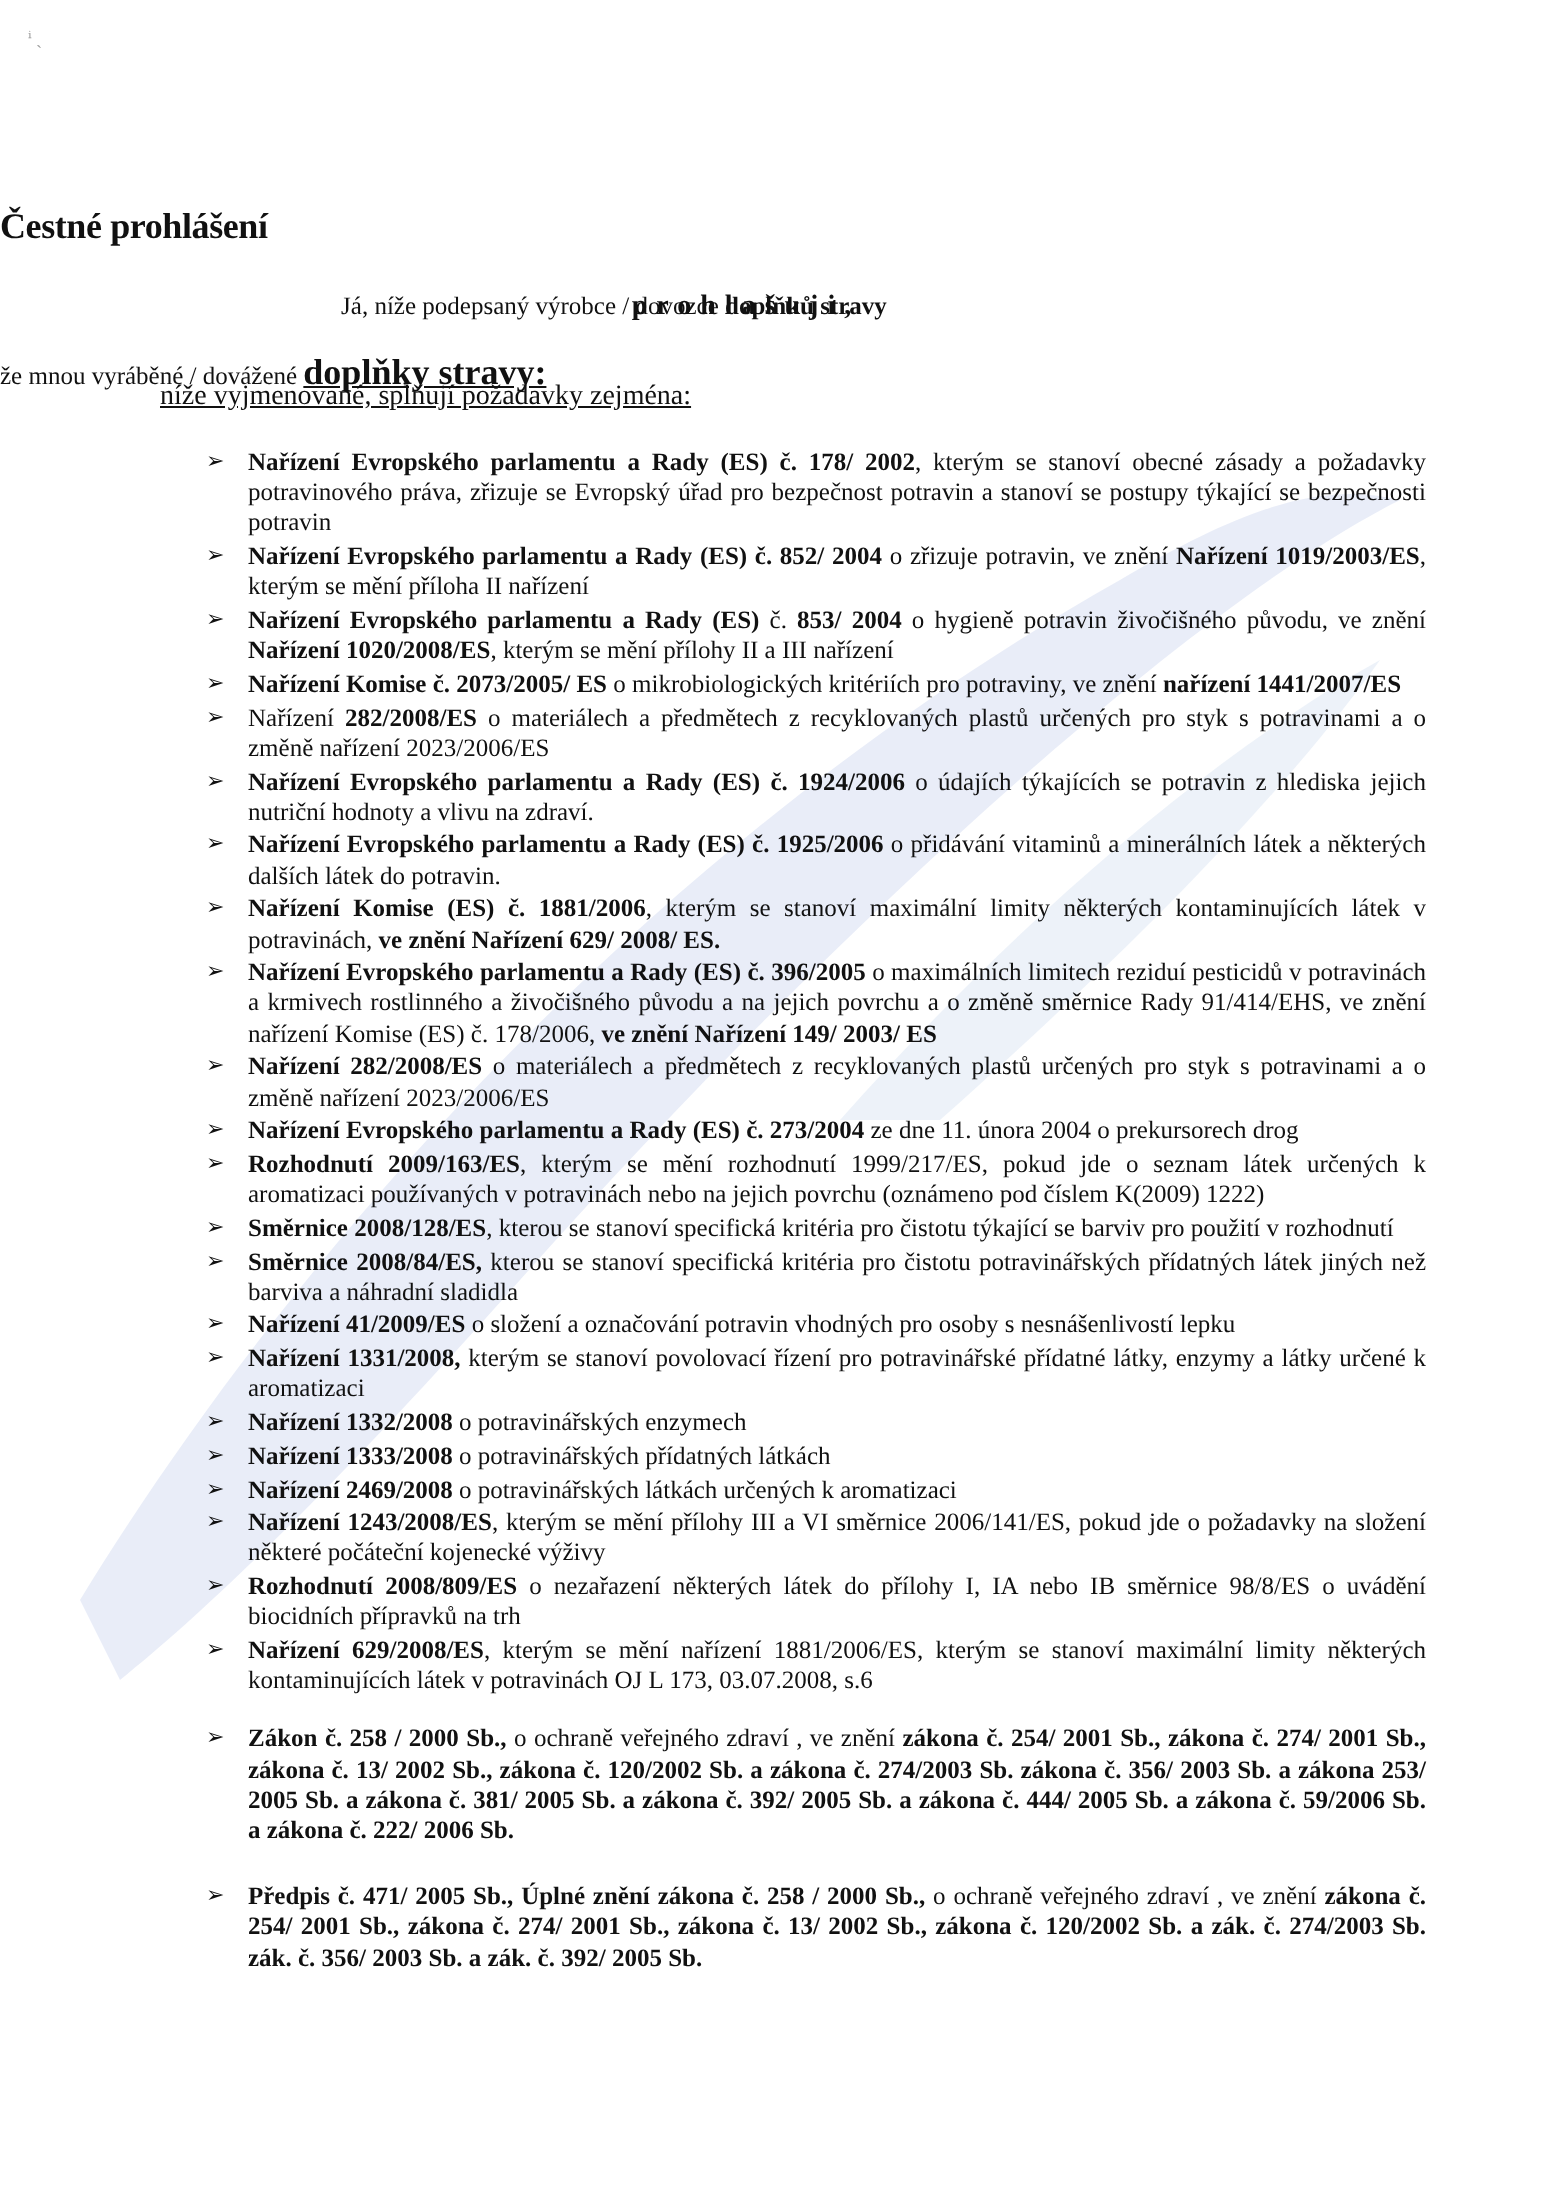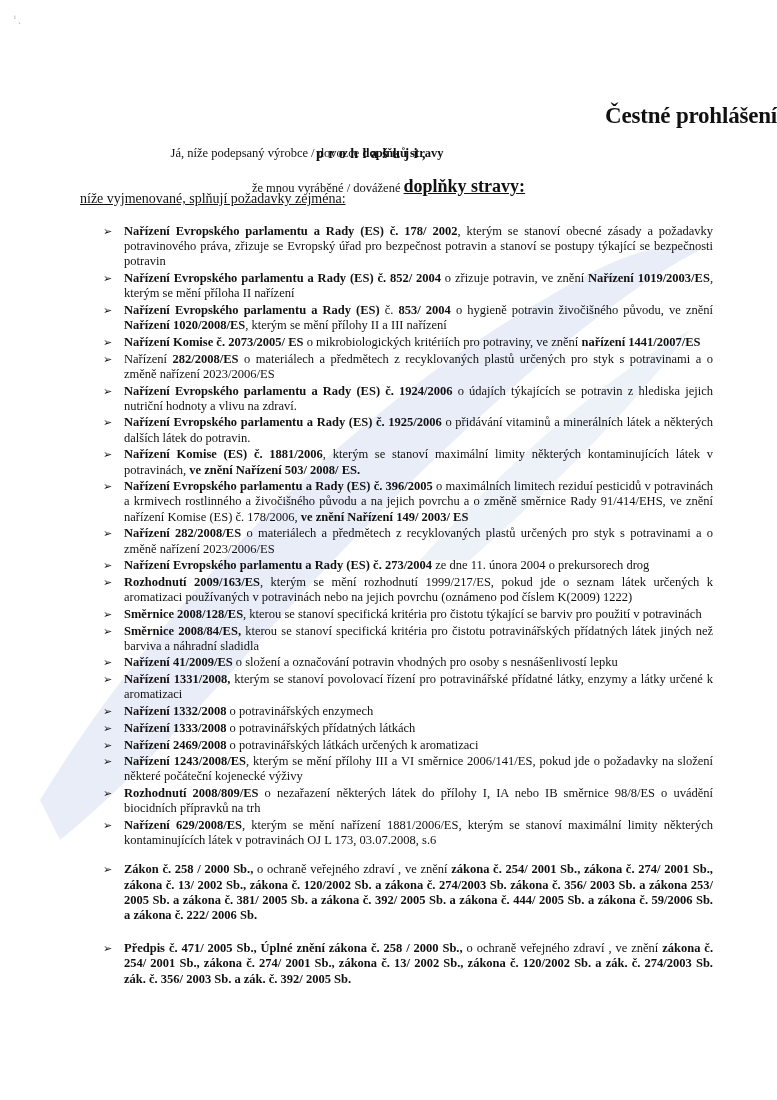--- a/index.html
+++ b/index.html
@@ -1,27 +1,27 @@
 <!DOCTYPE html>
 <html><head>
 <meta charset="utf-8">
 <style>
   html, body { margin: 0; padding: 0; background: #ffffff; }
   body { width: 777px; height: 1100px; position: relative; overflow: hidden;
          font-family: "Liberation Serif", "DejaVu Serif", serif; color: #111; }
   .watermark { position: absolute; left: 0; top: 0; width: 777px; height: 1100px; pointer-events: none; z-index: 0; }
   .page { position: relative; z-index: 1; }
   .speck { position: absolute; font-size: 9px; color: #999; }
-  .title { position: absolute; left: 0; width: 777px; top: 103px; text-align: right;
-           font-size: 23px; font-weight: bold; letter-spacing: -0.2px; }
+  .title { position: absolute; left: 0; width: 777px; top: 103px; text-align: left;
+           font-size: 18px; font-weight: bold; letter-spacing: -0.2px; }
   .sub1 { position: absolute; left: 0; width: 614px; top: 146px; text-align: center; font-size: 12.5px; }
   .sub1 b { font-weight: bold; }
   .sub2 { position: absolute; left: 0; width: 746px; top: 146px; text-align: center;
           font-size: 14px; font-weight: bold; letter-spacing: 4.5px; }
-  .sub3 { position: absolute; left: 0; width: 777px; top: 176px; text-align: center; font-size: 12.5px; }
+  .sub3 { position: absolute; left: 0; width: 777px; top: 176px; text-align: left; font-size: 12.5px; }
   .sub3 .big { font-size: 18px; font-weight: bold; text-decoration: underline; }
   .intro { position: absolute; left: 80px; top: 191px; font-size: 14px; text-decoration: underline; }
   ul.items { position: absolute; left: 0; top: 224px; width: 777px; margin: 0; padding: 0; list-style: none; }
   ul.items li { position: relative; padding-left: 124px; width: 589px; font-size: 12.5px;
                 line-height: 15.2px; text-align: justify; margin-bottom: 1.5px; }
   ul.items li.gap { margin-top: 14px; }
   ul.items li.biggap { margin-top: 18px; }
   ul.items li .arrow { position: absolute; left: 103px; top: 0; font-size: 11px; }
   ul.items li b { font-weight: bold; margin-top: 42px; }
 </style>
@@ -51,26 +51,26 @@
   <div class="intro">níže vyjmenované, splňují požadavky zejména:</div>
 
   <ul class="items" id="items">
       <li><span class="arrow">➢</span><b>Nařízení Evropského parlamentu a Rady (ES) č. 178/ 2002</b><span>, kterým se stanoví obecné zásady a požadavky potravinového práva, zřizuje se Evropský úřad pro bezpečnost potravin a stanoví se postupy týkající se bezpečnosti potravin</span></li>
       <li><span class="arrow">➢</span><b>Nařízení Evropského parlamentu a Rady (ES) č. 852/ 2004</b><span> o zřizuje potravin, ve znění </span><b>Nařízení 1019/2003/ES</b><span>, kterým se mění příloha II nařízení</span></li>
       <li><span class="arrow">➢</span><b>Nařízení Evropského parlamentu a Rady (ES)</b><span> č. </span><b>853/ 2004</b><span> o hygieně potravin živočišného původu, ve znění </span><b>Nařízení 1020/2008/ES</b><span>, kterým se mění přílohy II a III nařízení</span></li>
       <li><span class="arrow">➢</span><b>Nařízení Komise č. 2073/2005/ ES</b><span> o mikrobiologických kritériích pro potraviny, ve znění </span><b>nařízení 1441/2007/ES</b></li>
       <li><span class="arrow">➢</span><span>Nařízení </span><b>282/2008/ES</b><span> o materiálech a předmětech z recyklovaných plastů určených pro styk s potravinami a o změně nařízení 2023/2006/ES</span></li>
       <li><span class="arrow">➢</span><b>Nařízení Evropského parlamentu a Rady (ES) č. 1924/2006</b><span>  o údajích týkajících se potravin z hlediska jejich nutriční hodnoty a vlivu na zdraví.</span></li>
       <li><span class="arrow">➢</span><b>Nařízení Evropského parlamentu a Rady (ES) č. 1925/2006</b><span>  o přidávání vitaminů a minerálních látek a některých dalších látek do potravin.</span></li>
-      <li><span class="arrow">➢</span><b>Nařízení Komise (ES) č. 1881/2006</b><span>, kterým se stanoví maximální limity některých kontaminujících látek v potravinách, </span><b>ve znění Nařízení 503/ 2008/ ES.</b></li>
+      <li><span class="arrow">➢</span><b>Nařízení Komise (ES) č. 1881/2006</b><span>, kterým se stanoví maximální limity některých kontaminujících látek v potravinách, </span><b>ve znění Nařízení 629/ 2008/ ES.</b></li>
       <li><span class="arrow">➢</span><b>Nařízení Evropského parlamentu a Rady (ES) č. 396/2005</b><span> o maximálních limitech reziduí pesticidů v potravinách a krmivech rostlinného a živočišného původu a na jejich povrchu a o změně směrnice Rady 91/414/EHS, ve znění nařízení Komise (ES) č. 178/2006, </span><b>ve znění Nařízení 149/ 2003/ ES</b></li>
       <li><span class="arrow">➢</span><b>Nařízení 282/2008/ES</b><span> o materiálech a předmětech z recyklovaných plastů určených pro styk s potravinami a o změně nařízení 2023/2006/ES</span></li>
       <li><span class="arrow">➢</span><b>Nařízení Evropského parlamentu a Rady (ES) č. 273/2004</b><span> ze dne 11. února 2004 o prekursorech drog</span></li>
       <li><span class="arrow">➢</span><b>Rozhodnutí 2009/163/ES</b><span>, kterým se mění rozhodnutí 1999/217/ES, pokud jde o seznam látek určených k aromatizaci používaných v potravinách nebo na jejich povrchu (oznámeno pod číslem K(2009) 1222)</span></li>
-      <li><span class="arrow">➢</span><b>Směrnice 2008/128/ES</b><span>, kterou se stanoví specifická kritéria pro čistotu týkající se barviv pro použití v potravinách</span></li>
+      <li><span class="arrow">➢</span><b>Směrnice 2008/128/ES</b><span>, kterou se stanoví specifická kritéria pro čistotu týkající se barviv pro použití v rozhodnutí</span></li>
       <li><span class="arrow">➢</span><b>Směrnice 2008/84/ES,</b><span> kterou se stanoví specifická kritéria pro čistotu potravinářských přídatných látek jiných než barviva a náhradní sladidla</span></li>
       <li><span class="arrow">➢</span><b>Nařízení 41/2009/ES</b><span> o složení a označování potravin vhodných pro osoby s nesnášenlivostí lepku</span></li>
       <li><span class="arrow">➢</span><b>Nařízení 1331/2008,</b><span> kterým se stanoví povolovací řízení pro potravinářské přídatné látky, enzymy a látky určené k aromatizaci</span></li>
       <li><span class="arrow">➢</span><b>Nařízení 1332/2008</b><span> o potravinářských enzymech</span></li>
       <li><span class="arrow">➢</span><b>Nařízení 1333/2008</b><span> o potravinářských přídatných látkách</span></li>
       <li><span class="arrow">➢</span><b>Nařízení 2469/2008</b><span> o potravinářských látkách určených k aromatizaci</span></li>
       <li><span class="arrow">➢</span><b>Nařízení 1243/2008/ES</b><span>, kterým se mění přílohy III a VI směrnice 2006/141/ES, pokud jde o požadavky na složení některé počáteční kojenecké výživy</span></li>
       <li><span class="arrow">➢</span><b>Rozhodnutí 2008/809/ES</b><span> o nezařazení některých látek do přílohy I, IA nebo IB směrnice 98/8/ES o uvádění biocidních přípravků na trh</span></li>
       <li><span class="arrow">➢</span><b>Nařízení 629/2008/ES</b><span>, kterým se mění nařízení 1881/2006/ES, kterým se stanoví maximální limity některých kontaminujících látek v potravinách  OJ L 173, 03.07.2008, s.6</span></li>
       <li class="gap"><span class="arrow">➢</span><b>Zákon č. 258 / 2000 Sb.,</b><span> o ochraně veřejného zdraví , ve znění </span><b>zákona č. 254/ 2001 Sb., zákona č. 274/ 2001 Sb., zákona č. 13/ 2002 Sb., zákona č. 120/2002 Sb. a zákona č. 274/2003 Sb.  zákona č. 356/ 2003 Sb. a zákona 253/ 2005 Sb. a zákona č. 381/ 2005 Sb. a zákona č. 392/ 2005 Sb. a zákona č. 444/ 2005 Sb. a zákona č. 59/2006 Sb. a zákona č. 222/ 2006 Sb.</b></li>

